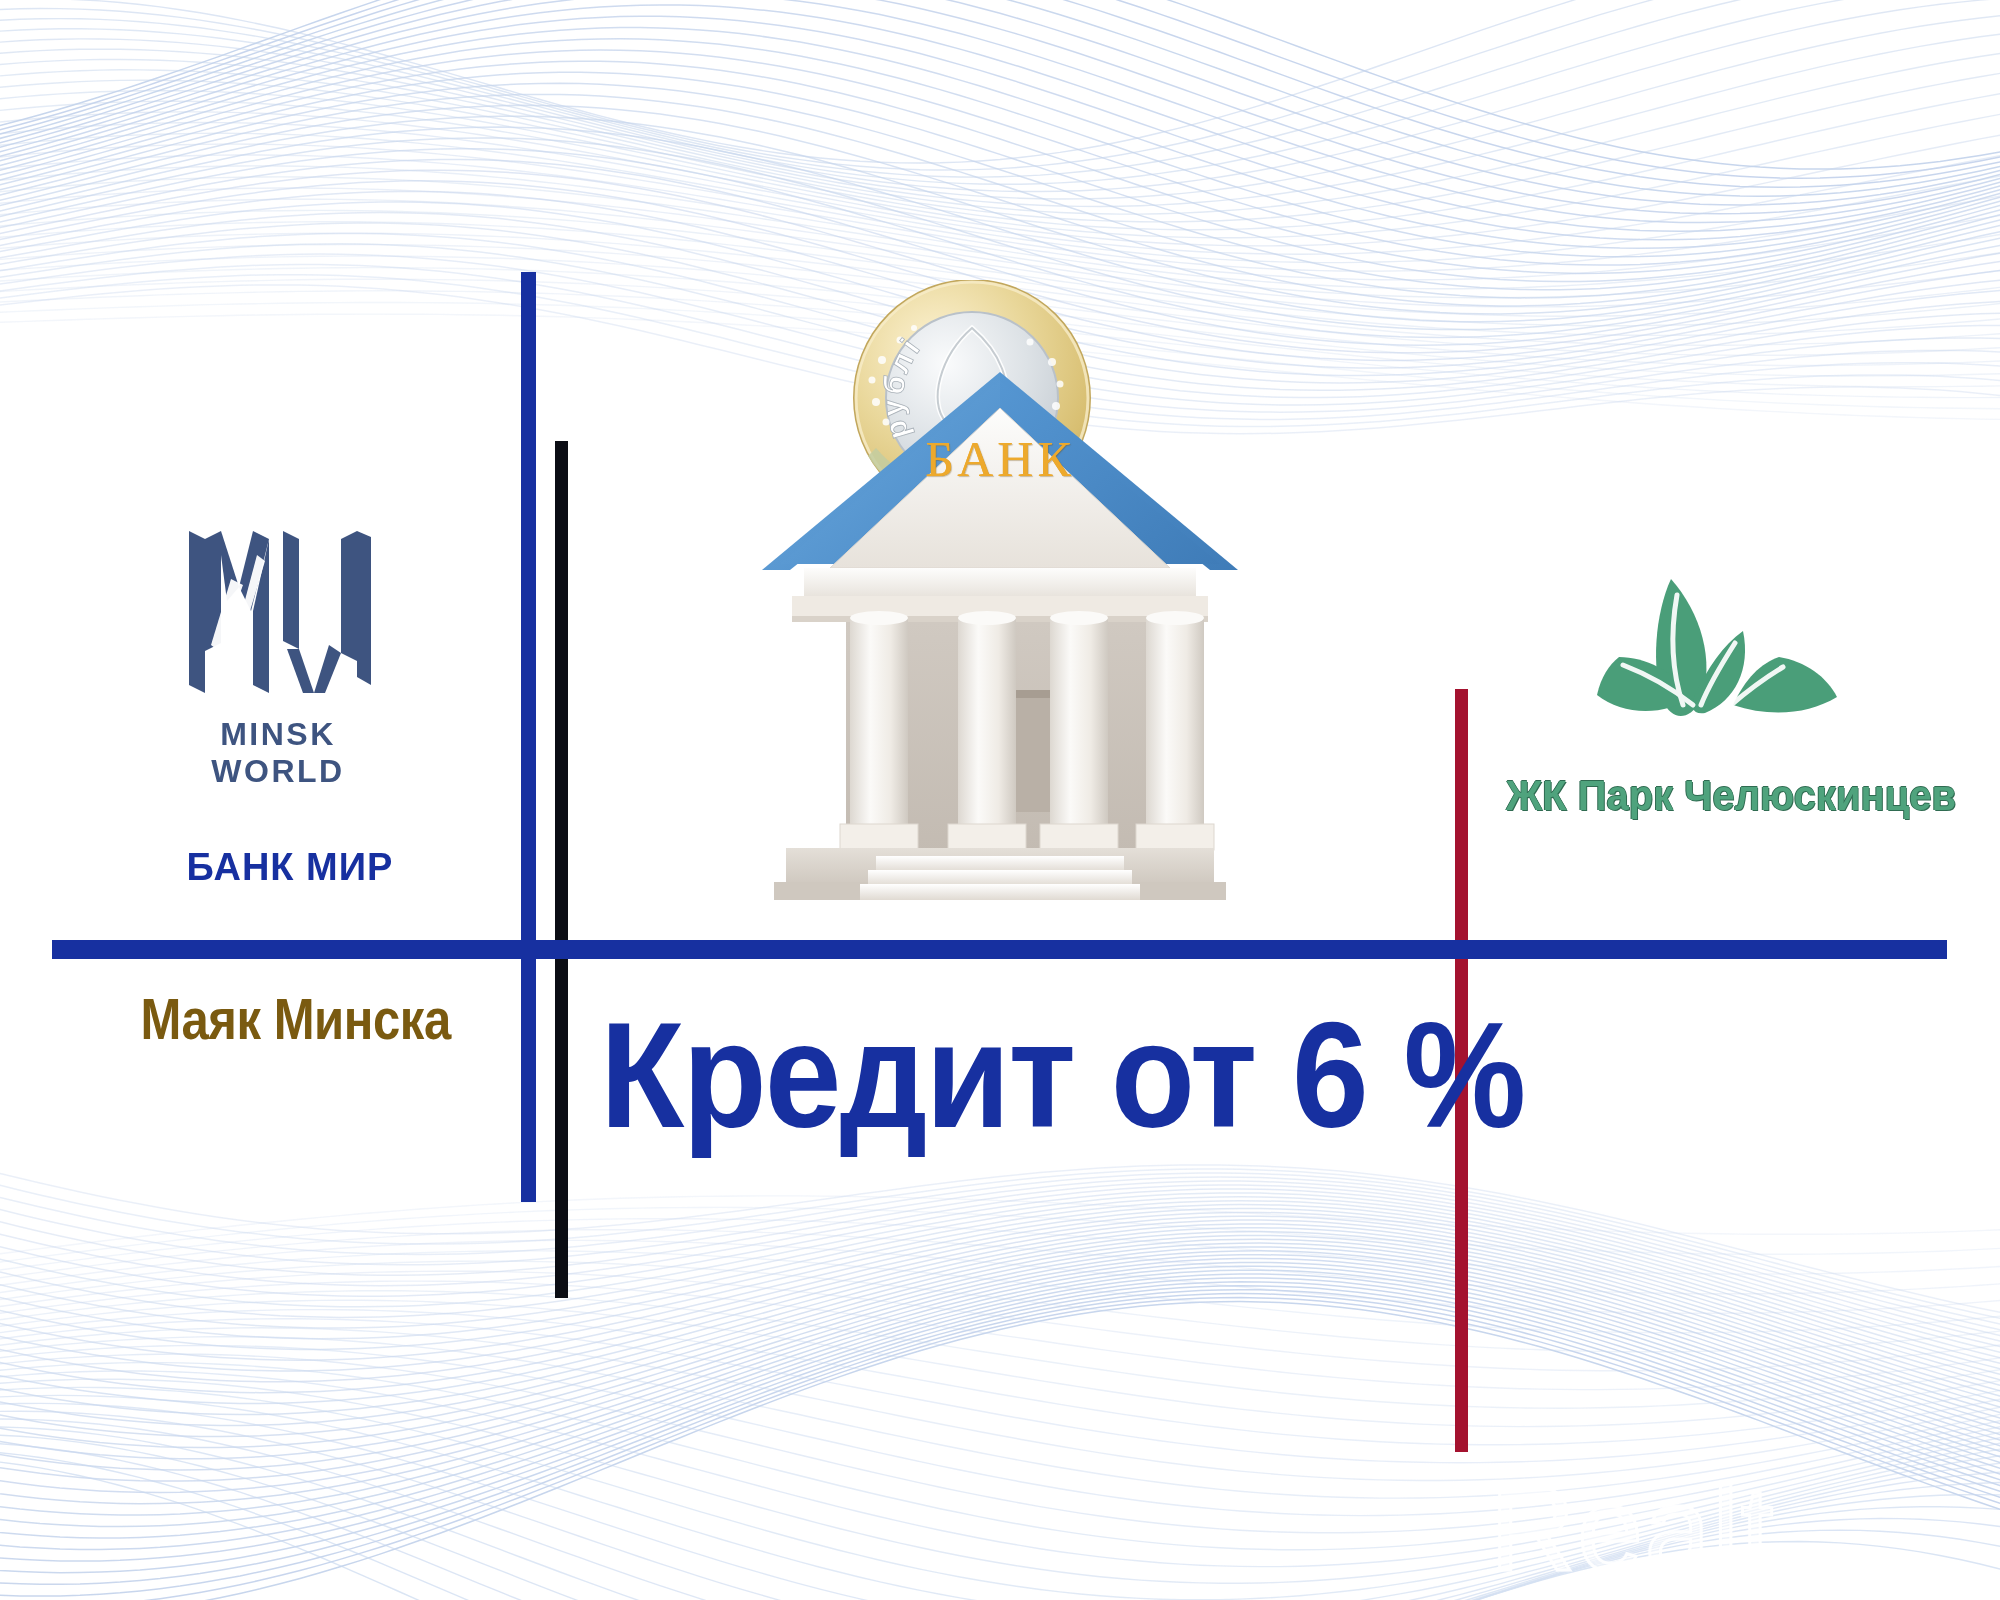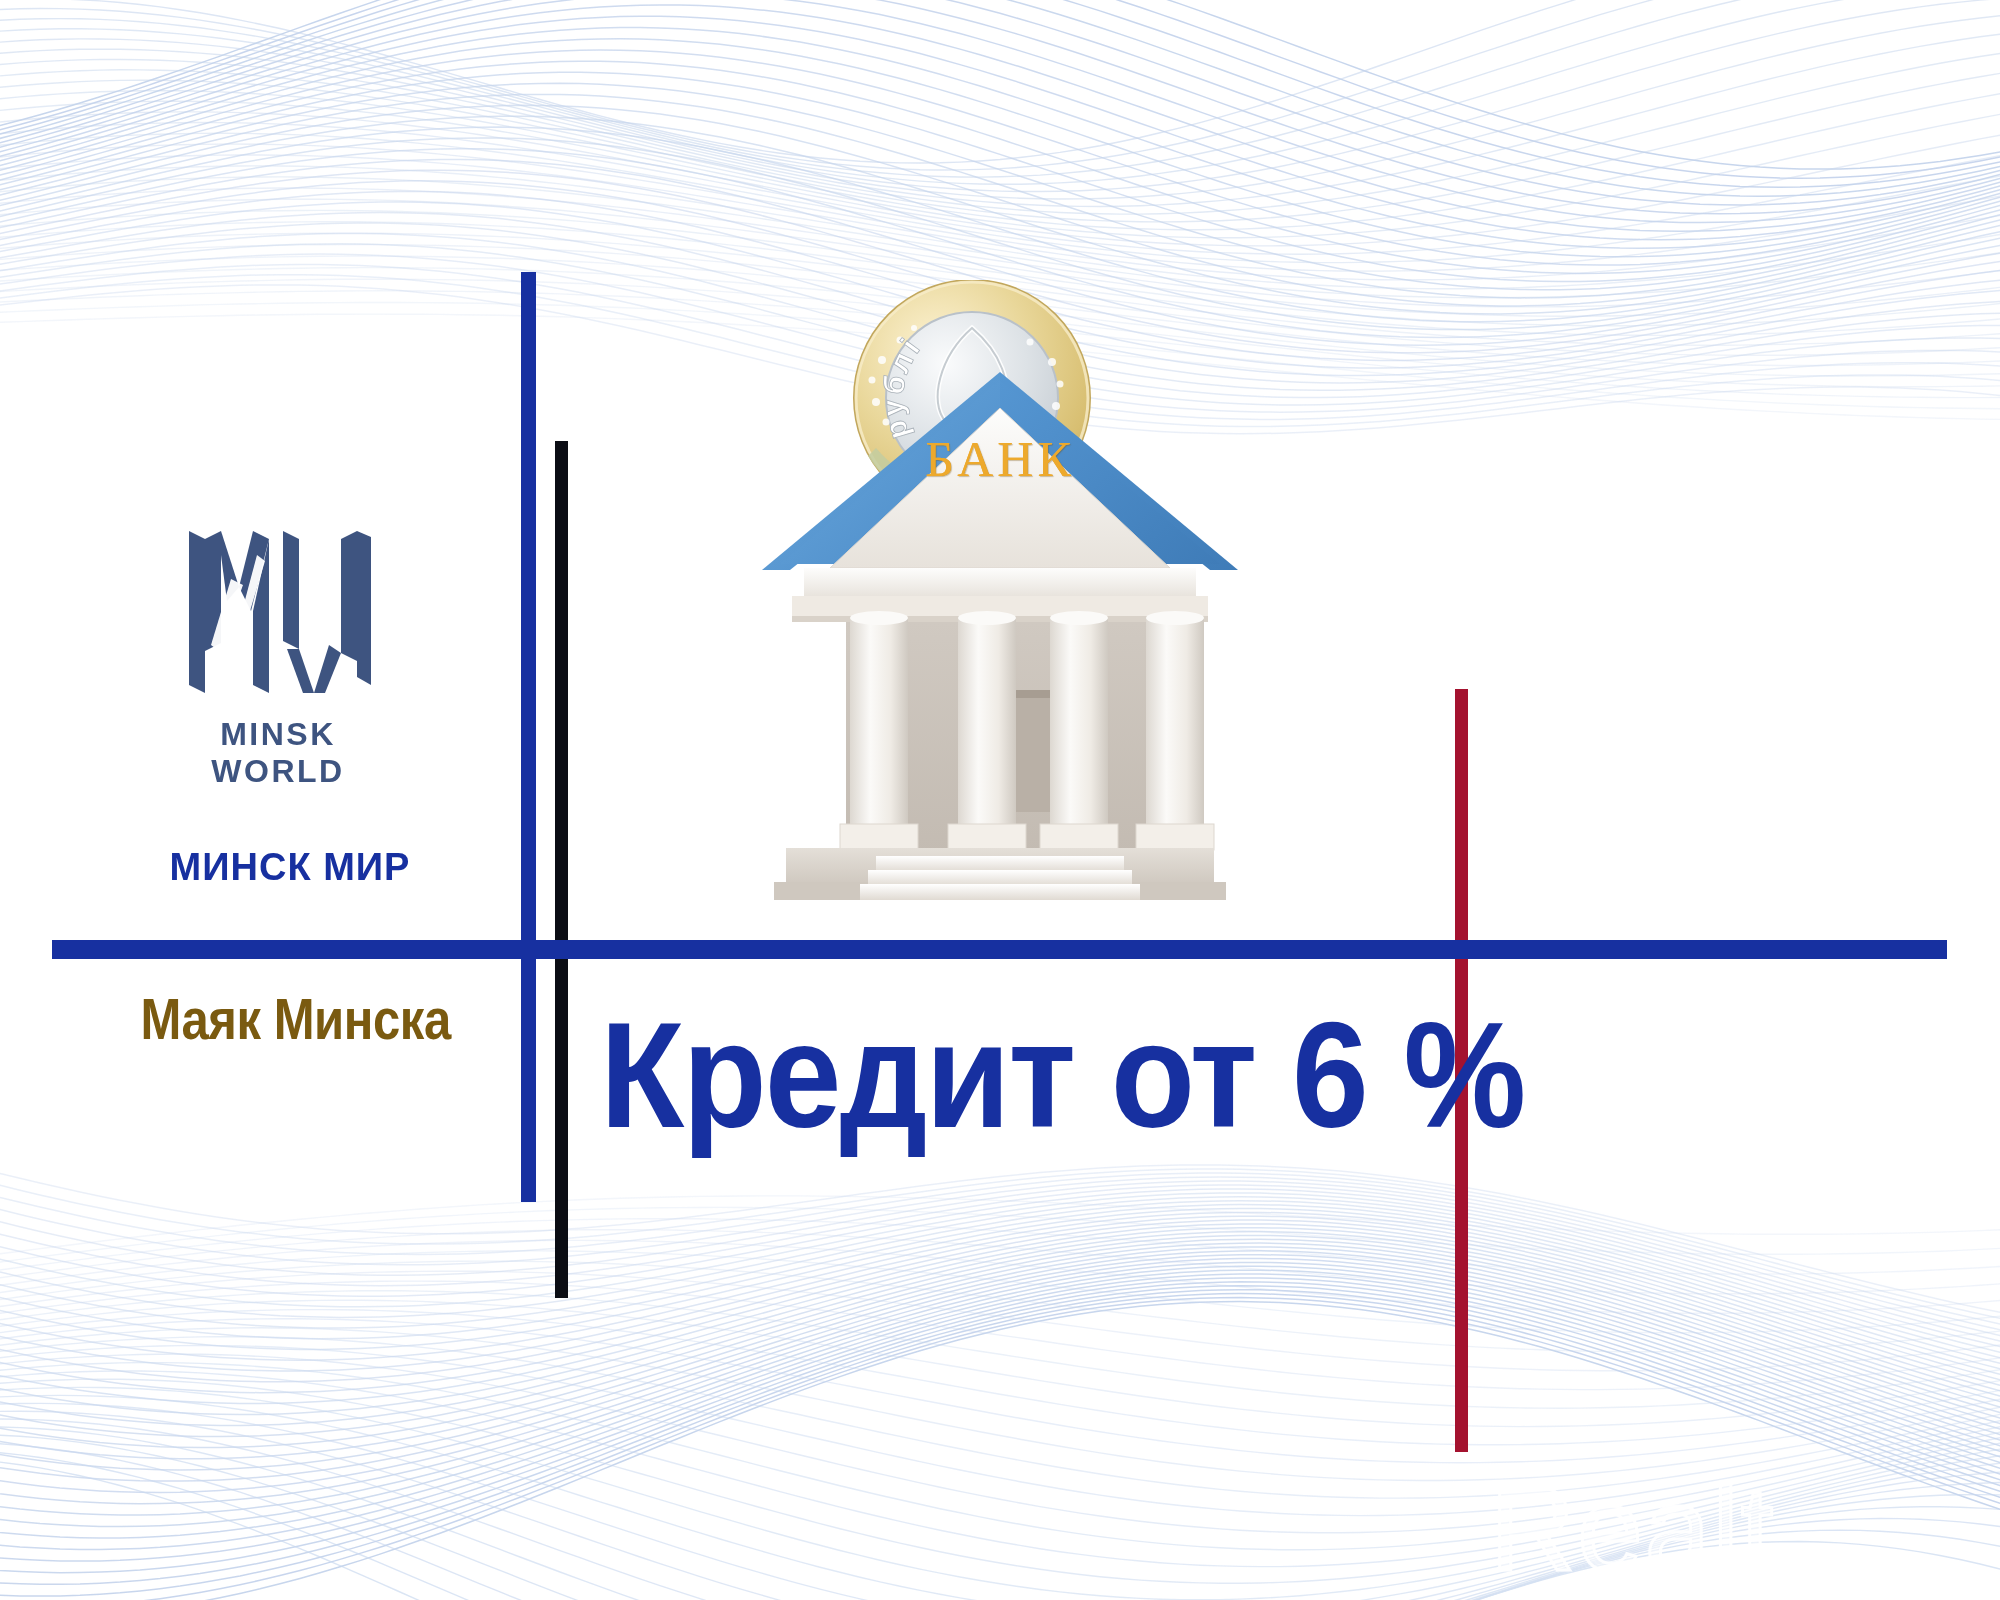--- a/index.html
+++ b/index.html
@@ -353,24 +353,45 @@
         <polygon points="174,6 188,12 188,160 174,152"></polygon>
       </g>
       <g fill="#ffffff" opacity="0.95">
         <polygon points="48,54 60,60 36,126 28,120"></polygon>
         <polygon points="74,30 82,36 64,96 58,90"></polygon>
       </g>
     </svg>
     <span id="mw-wordmark">MINSK WORLD</span>
   </div>
 
-  <div id="minsk-mir-caption">МИНСК МИР</div>
+  <div id="minsk-mir-caption">БАНК МИР</div>
 
   <div id="mayak-minska-caption">Маяк Минска</div>
 
+  <div id="chelyuskintsev-logo">
+    <svg id="leaf-mark" width="290" height="200" viewBox="0 0 290 200" xmlns="http://www.w3.org/2000/svg">
+      <g fill="#4a9e79">
+
+        <path d="M96,14 C126,48 140,96 126,136 C112,158 96,154 88,136 C76,104 80,48 96,14 Z"></path>
+
+        <path d="M168,66 C176,104 160,136 130,148 C118,150 114,142 120,130 C132,104 148,80 168,66 Z"></path>
+
+        <path d="M204,92 C230,96 252,112 262,132 C232,150 194,152 158,140 C170,114 186,98 204,92 Z"></path>
+
+        <path d="M44,92 C70,92 98,106 120,132 C86,152 48,150 22,130 C26,112 34,100 44,92 Z"></path>
+      </g>
+      <g fill="none" stroke="#ffffff" stroke-width="5" stroke-linecap="round" opacity="0.92">
+        <path d="M102,30 C96,64 96,104 108,140"></path>
+        <path d="M160,78 C146,100 134,120 126,140"></path>
+        <path d="M208,102 C188,114 170,128 156,140"></path>
+        <path d="M48,100 C74,110 98,124 118,140"></path>
+      </g>
+    </svg>
+    <span id="chelyuskintsev-caption">ЖК Парк Челюскинцев</span>
+  </div>
 
   <div id="bank-illustration">
     <svg width="600" height="620" viewBox="0 0 600 620" xmlns="http://www.w3.org/2000/svg">
       <defs>
         <linearGradient id="gradColumn" x1="0" y1="0" x2="1" y2="0">
           <stop offset="0%" stop-color="#ddd8d1"></stop>
           <stop offset="35%" stop-color="#fbfaf8"></stop>
           <stop offset="70%" stop-color="#efebe5"></stop>
           <stop offset="100%" stop-color="#cfc9c1"></stop>
         </linearGradient>

